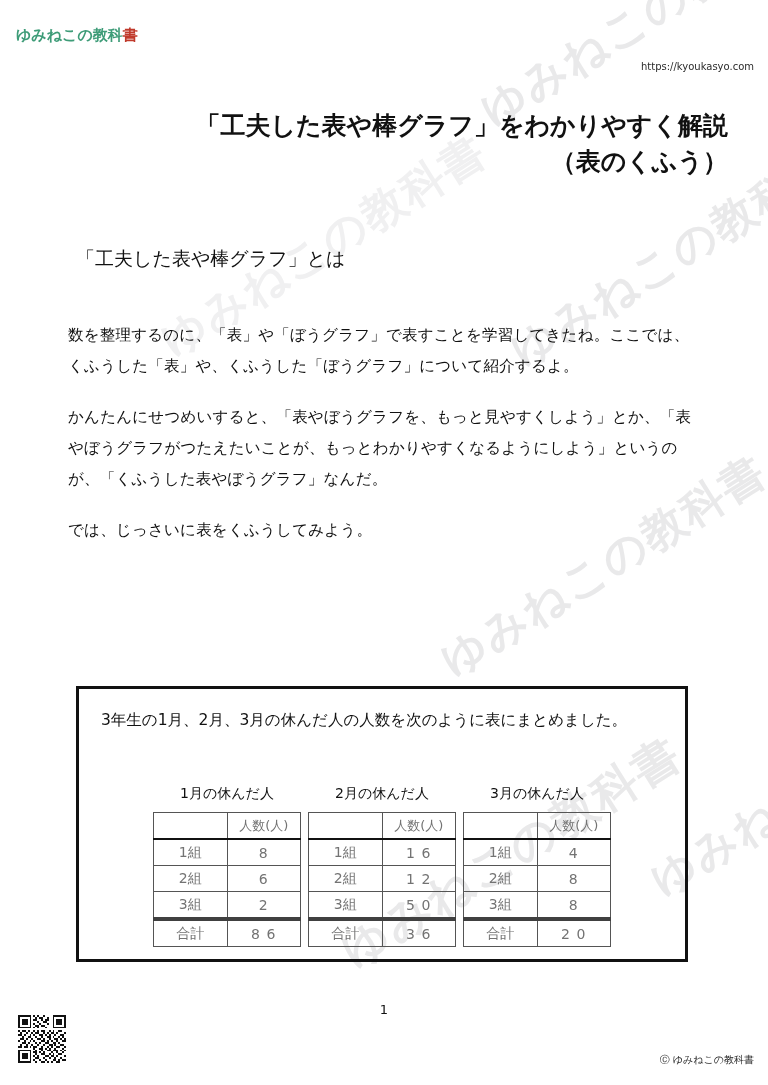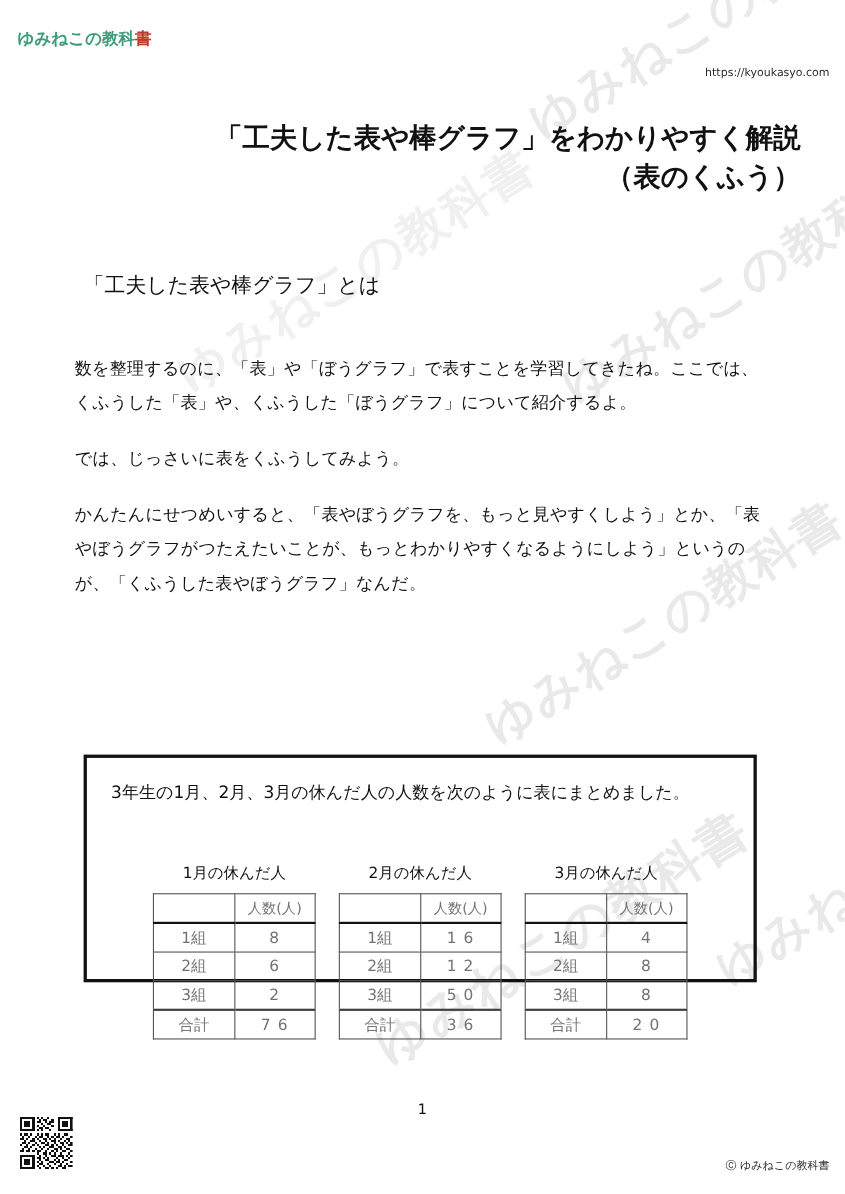--- a/index.html
+++ b/index.html
@@ -114,42 +114,42 @@
     margin: 0 0 20px 0;
     letter-spacing: 0.2px;
   }
 
   
   .problem-box {
     position: absolute;
     left: 76px;
     top: 686px;
     width: 612px;
-    height: 207px;
+    height: 276px;
     border: 3px solid #111;
     box-sizing: border-box;
     background: transparent;
     z-index: 2;
   }
   .problem-text {
     margin: 16px 0 0 22px;
     font-size: 15.5px;
     line-height: 1.95;
     width: 540px;
     color: #111;
   }
 
   .tables-row {
     position: absolute;
     left: 0;
     top: 96px;
     width: 100%;
     display: flex;
     justify-content: center;
-    gap: 21px;
+    gap: 7px;
     box-sizing: border-box;
   }
   .tbl-wrap { width: 148px; }
   .tbl-caption {
     text-align: center;
     font-size: 14px;
     color: #111;
     margin-bottom: 9px;
     white-space: nowrap;
   }
@@ -164,21 +164,21 @@
     font-size: 14px;
     font-weight: normal;
     text-align: center;
     color: #737373;
     padding: 0;
     letter-spacing: 1px;
   }
   table.counts th { letter-spacing: 0px; font-size: 13px; }
   table.counts tr.head th { border-bottom: 2px solid #111; }
   table.counts td.lbl { width: 58px; letter-spacing: 0px; }
-  table.counts tr.total td { border-top: 2px solid #404040; }
+  table.counts tr.total td { border-top: 4px solid #404040; }
 
   
   .qr {
     position: absolute;
     left: 18px;
     bottom: 22px;
     width: 48px;
     height: 48px;
     z-index: 3;
   }
@@ -223,22 +223,22 @@
 
   <div class="doc-title">
     <span>「工夫した表や棒グラフ」をわかりやすく解説</span>
     <span class="line2">（表のくふう）</span>
   </div>
 
   <div class="section-head">「工夫した表や棒グラフ」とは</div>
 
   <div class="body-copy">
     <p class="para">数を整理するのに、「表」や「ぼうグラフ」で表すことを学習してきたね。ここでは、くふうした「表」や、くふうした「ぼうグラフ」について紹介するよ。</p>
+    <p class="para">かんたんにせつめいすると、「表やぼうグラフを、もっと見やすくしよう」とか、「表やぼうグラフがつたえたいことが、もっとわかりやすくなるようにしよう」というのが、「くふうした表やぼうグラフ」なんだ。</p>
     <p class="para">では、じっさいに表をくふうしてみよう。</p>
-    <p class="para">かんたんにせつめいすると、「表やぼうグラフを、もっと見やすくしよう」とか、「表やぼうグラフがつたえたいことが、もっとわかりやすくなるようにしよう」というのが、「くふうした表やぼうグラフ」なんだ。</p>
   </div>
 
   <div class="problem-box">
     <div class="problem-text">3年生の1月、2月、3月の休んだ人の人数を次のように表にまとめました。</div>
 
     <div class="tables-row">
 
       <div class="tbl-wrap">
         <div class="tbl-caption">1月の休んだ人</div>
         <table class="counts">
@@ -254,21 +254,21 @@
           <tr>
             <td class="lbl">2組</td>
             <td>6</td>
           </tr>
           <tr>
             <td class="lbl">3組</td>
             <td>2</td>
           </tr>
           <tr class="total">
             <td class="lbl">合計</td>
-            <td>7 6</td>
+            <td>8 6</td>
           </tr>
         </tbody>
           </table>
       </div>
 
       <div class="tbl-wrap">
         <div class="tbl-caption">2月の休んだ人</div>
         <table class="counts">
           <tbody>
               <tr class="head">

